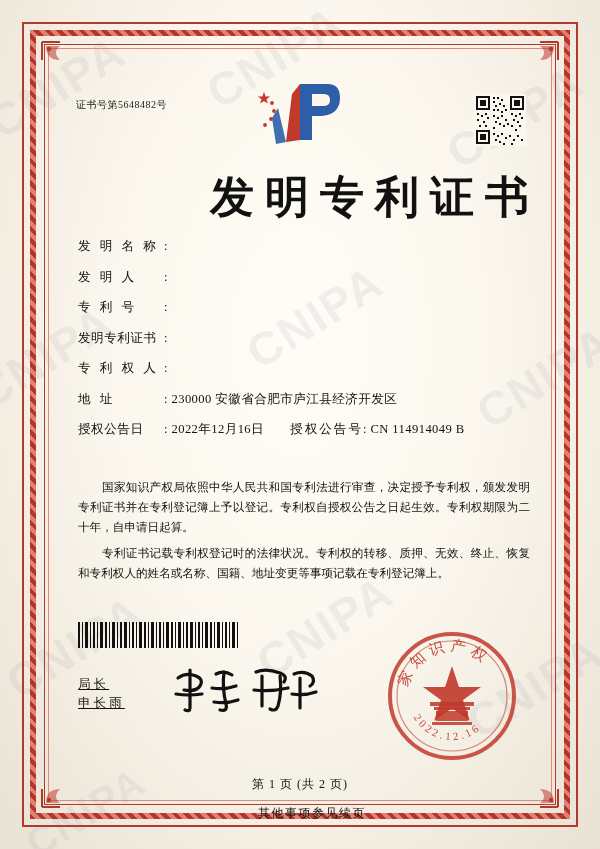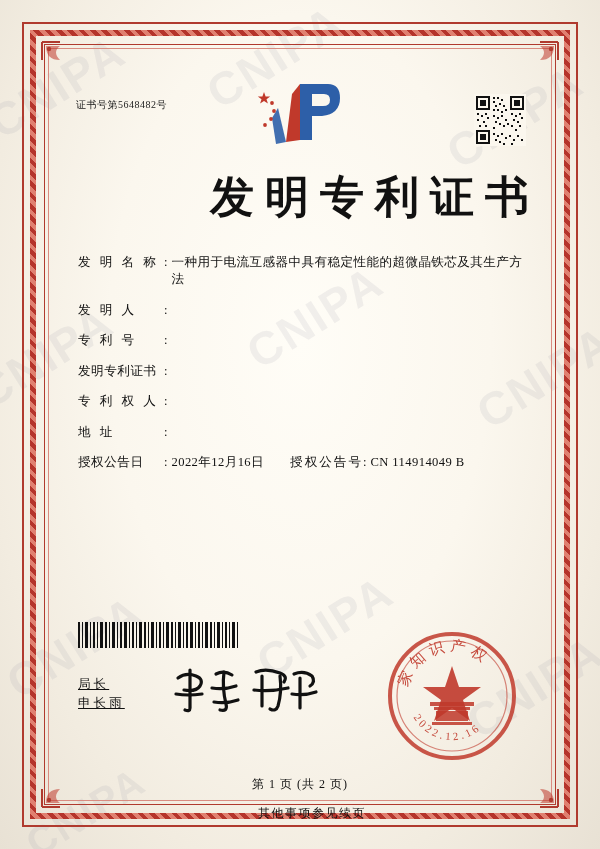--- a/index.html
+++ b/index.html
@@ -61,21 +61,21 @@
     position:absolute;right:14px;top:34px;width:52px;height:52px;
   }
 
   .title{
     position:absolute;left:0;top:108px;width:480px;text-align:right;
     font-size:44px;letter-spacing:11px;color:#111;
     font-family:"DejaVu Serif","Liberation Serif",serif;
     font-weight:700;text-indent:11px;
   }
 
-  .fields{position:absolute;left:18px;top:178px;width:452px;margin-top:16px;}
+  .fields{position:absolute;left:18px;top:178px;width:452px;}
   .row{display:flex;align-items:baseline;margin-bottom:13.5px;font-size:12.6px;color:#111;}
   .lbl{width:86px;flex:none;letter-spacing:3px;white-space:nowrap;}
   .lbl.wide{letter-spacing:0.5px;width:86px;}
   .colon{flex:none;margin-right:4px;}
   .val{flex:1;letter-spacing:.4px;}
   .val.mono{font-family:"Liberation Serif",serif;letter-spacing:1.1px;}
   .row.two .val{flex:none;}
   .secondlbl{margin-left:26px;letter-spacing:2px;white-space:nowrap;}
 
   .para{
@@ -239,52 +239,56 @@
         </g>
       </svg>
     </div>
 
     <div class="title">发明专利证书</div>
 
     <div class="fields">
       <div class="row">
         <span class="lbl">发 明 名 称</span>
         <span class="colon">:</span>
-        <span class="val">一种用于电流互感器中具有稳定性能的超微晶铁芯及其生产方法</span>
       </div>
       <div class="row">
         <span class="lbl">发 明 人</span>
         <span class="colon">:</span>
       </div>
       <div class="row">
         <span class="lbl">专 利 号</span>
         <span class="colon">:</span>
       </div>
       <div class="row">
         <span class="lbl wide">发明专利证书</span>
         <span class="colon">:</span>
       </div>
       <div class="row">
         <span class="lbl">专 利 权 人</span>
         <span class="colon">:</span>
       </div>
       <div class="row">
         <span class="lbl">地 址</span>
         <span class="colon">:</span>
+        <span class="val">230000 安徽省合肥市庐江县经济开发区</span>
       </div>
       <div class="row two">
         <span class="lbl wide">授权公告日</span>
         <span class="colon">:</span>
         <span class="val">2022年12月16日</span>
         <span class="secondlbl">授权公告号</span>
         <span class="colon">:</span>
         <span class="val">CN 114914049 B</span>
       </div>
     </div>
 
+    <div class="para">
+      <p>国家知识产权局依照中华人民共和国专利法进行审查，决定授予专利权，颁发发明专利证书并在专利登记簿上予以登记。专利权自授权公告之日起生效。专利权期限为二十年，自申请日起算。</p>
+      <p>专利证书记载专利权登记时的法律状况。专利权的转移、质押、无效、终止、恢复和专利权人的姓名或名称、国籍、地址变更等事项记载在专利登记簿上。</p>
+    </div>
 
     <div class="barcode">
       <svg viewBox="0 0 160 26" width="160" height="26" preserveAspectRatio="none">
         <rect width="160" height="26" fill="transparent"></rect>
         <g fill="#111">
           <rect x="0" y="0" width="2" height="26"></rect>
             <rect x="4" y="0" width="1" height="26"></rect>
           <rect x="7" y="0" width="3" height="26"></rect>
             <rect x="12" y="0" width="1" height="26"></rect>
           <rect x="15" y="0" width="2" height="26"></rect>

